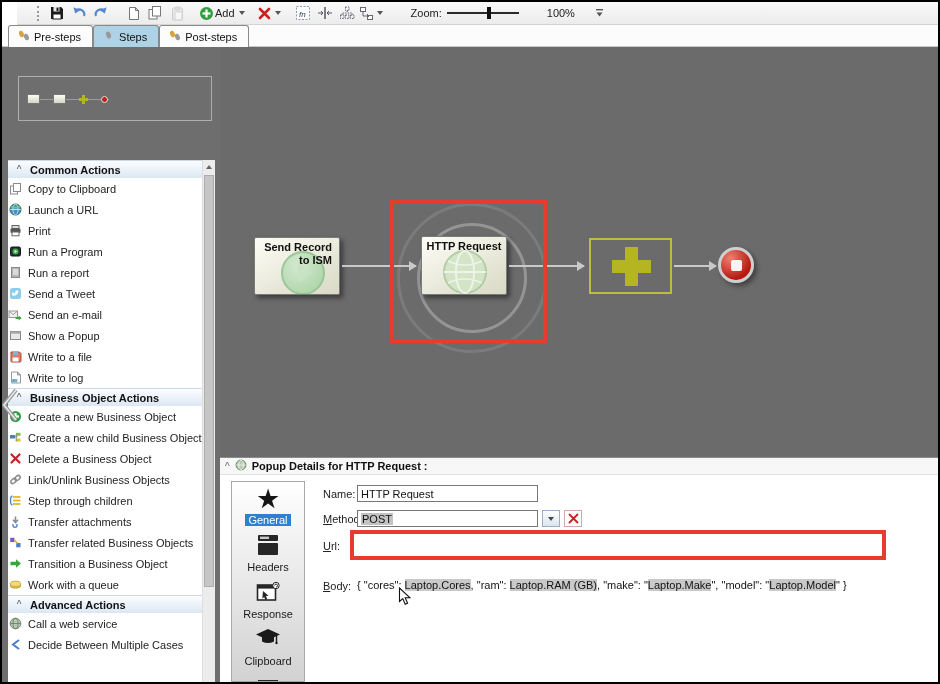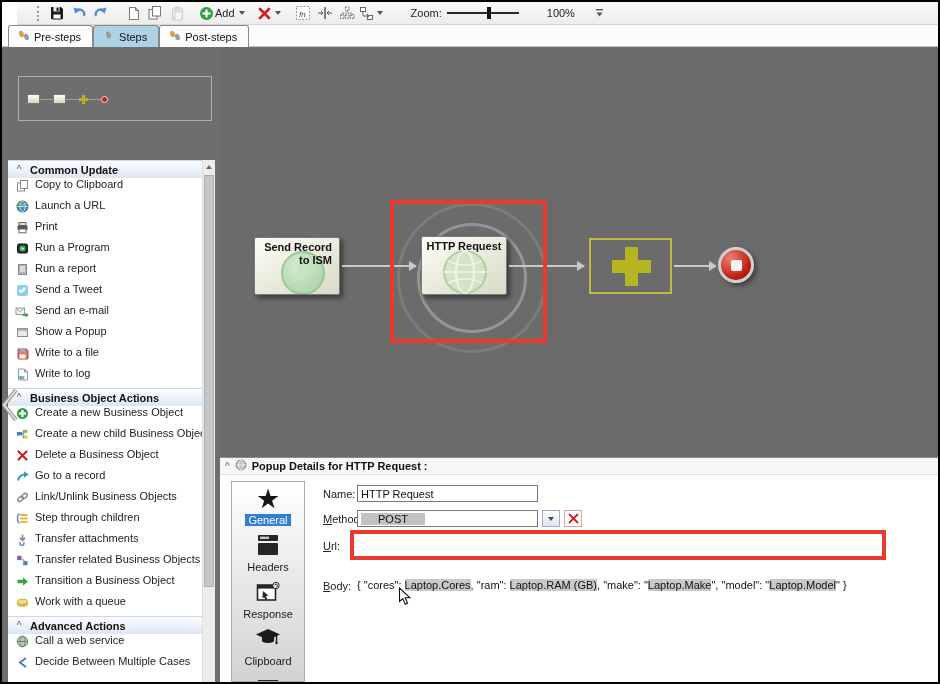--- a/index.html
+++ b/index.html
@@ -32,21 +32,21 @@
 .mm-line{position:absolute;left:10px;top:22px;width:80px;height:1px;background:#9c9c9c}
 .mm-block{position:absolute;width:13px;height:10px;top:17px;background:linear-gradient(#fdfdf4,#d6d6c4);border:1px solid #777}
 .mm-plus{position:absolute;left:60px;top:18px;width:9px;height:9px}
 .mm-plus:before{content:"";position:absolute;left:3px;top:0;width:3px;height:9px;background:#b5b522}
 .mm-plus:after{content:"";position:absolute;left:0;top:3px;width:9px;height:3px;background:#b5b522}
 .mm-dot{position:absolute;left:82px;top:19px;width:7px;height:7px;border-radius:50%;background:#c0221a;border:1px solid #ddd}
 .listbox{position:absolute;left:6px;top:113px;width:207px;bottom:0;background:#fff;overflow:hidden}
 .list-inner{margin-right:13px}
 .sect{height:18px;display:flex;align-items:center;background:linear-gradient(#fcfdff,#dce7f3);border-top:1px solid #cdd8e6;font-size:11px;font-weight:700;color:#111}
 .sect .chev{width:22px;text-align:center;color:#555;font-weight:400;font-size:10px}
-.row{height:21px;display:flex;padding-left:7px;font-size:11px;color:#222;background:#fff;white-space:nowrap;overflow:hidden}
+.row{height:21px;display:flex;align-items:center;font-size:11px;color:#222;background:#fff;white-space:nowrap;overflow:hidden}
 .icn{width:14px;height:14px;margin-right:6px;flex:0 0 14px;display:flex;align-items:center;justify-content:center}
 .vscroll{position:absolute;right:0;top:0;bottom:0;width:13px;background:#ececec;border-left:1px solid #ddd}
 .vs-up{height:13px;display:flex;align-items:center;justify-content:center}
 .upar{width:0;height:0;border-left:3.5px solid transparent;border-right:3.5px solid transparent;border-bottom:4px solid #666}
 .vs-thumb{position:absolute;left:1px;right:1px;top:15px;height:79%;background:#c6c6c6;border:1px solid #adadad}
 .split-chev{position:absolute;left:-2px;top:340px;z-index:20}
 
 
 .canvas{position:absolute;left:218px;top:45px;width:720px;height:428px;background:#6b6b6b;overflow:hidden}
 .swirl{position:absolute;border-radius:50%;z-index:2}
@@ -80,21 +80,21 @@
 .nav-item{display:flex;flex-direction:column;align-items:center;margin-bottom:6px}
 .nav-ic{height:29px;display:flex;align-items:center;justify-content:center}
 .nav-lb{font-size:11px;color:#1a1a1a;margin-top:0}
 .nav-lb.sel{background:#2f80d0;color:#fff;padding:0 3px}
 .star{font-size:27px;line-height:29px;color:#161616}
 .fld-label{position:absolute;font-size:11px;color:#222}
 .acc{text-decoration:underline}
 .inp{position:absolute;height:17px;border:1px solid #777;background:#fff;font-size:11px;display:flex;align-items:center;padding-left:3px;color:#111;white-space:pre}
 .i-name{left:137px;top:27px;width:181px}
 .i-method{left:137px;top:52px;width:181px}
-.sel-gray{background:#c2c2c2;padding:0 17px}
+.sel-gray{background:#c2c2c2;padding:0 1px}
 .dd{position:absolute;left:322px;top:52px;width:18px;height:17px;border:1px solid #9ab0c8;background:linear-gradient(#ffffff,#dde4ec);display:flex;align-items:center;justify-content:center}
 .ddc{width:0;height:0;border-left:3.5px solid transparent;border-right:3.5px solid transparent;border-top:4px solid #3a4a5a}
 .xbtn{position:absolute;left:344px;top:52px;width:18px;height:17px;border:1px solid #d2a8a8;background:#fff;display:flex;align-items:center;justify-content:center}
 .i-url{left:135px;top:79px;width:524px;height:18px;font-size:10.5px;letter-spacing:-.15px;overflow:hidden}
 .url-sel{background:#000;color:#fff}
 .red-url{position:absolute;left:130px;top:72px;width:536px;height:30px;border:4px solid #e83a2e;z-index:20;pointer-events:none}
 .bodyline{position:absolute;left:137px;top:120px;right:10px;font-size:11px;color:#111;white-space:pre-wrap;line-height:15px}
 .tok{background:#c9c9c9}
 .cursor{position:absolute;left:396px;top:585px;z-index:40;pointer-events:none}
 </style>
@@ -268,21 +268,21 @@
       <div class="mm-block" style="left:34px"></div>
       <div class="mm-plus"></div>
       <div class="mm-dot"></div>
     </div>
 
     <div class="listbox">
       <div class="list-inner">
 
         <div class="sect">
           <span class="chev">^</span>
-          <span>Common Update</span>
+          <span>Common Actions</span>
         </div>
         <div class="row">
             <span class="icn">
               <svg width="13" height="13" viewBox="0 0 13 13">
                 <rect x="1.5" y="4" width="7" height="8" fill="#fff" stroke="#8a8a8a"></rect>
                 <rect x="4.5" y="1.5" width="7" height="8" fill="#fff" stroke="#8a8a8a"></rect>
               </svg>
             </span>
             <span>Copy to Clipboard</span>
           </div>
@@ -403,29 +403,20 @@
             </span>
             <span>Create a new child Business Object</span>
           </div>
         <div class="row">
             <span class="icn">
               <svg width="13" height="13" viewBox="0 0 13 13">
                 <path d="M2.5 2.5 L10.5 10.5 M10.5 2.5 L2.5 10.5" stroke="#c22222" stroke-width="2.2" stroke-linecap="round"></path>
               </svg>
             </span>
             <span>Delete a Business Object</span>
-          </div>
-        <div class="row">
-            <span class="icn">
-              <svg width="13" height="13" viewBox="0 0 13 13">
-                <path d="M2 10.5 Q3 4.5 9.5 4.5" fill="none" stroke="#2e9ec0" stroke-width="2"></path>
-                <path d="M8 1.2 L12.6 4.5 L8 7.8z" fill="#2e9ec0"></path>
-              </svg>
-            </span>
-            <span>Go to a record</span>
           </div>
         <div class="row">
             <span class="icn">
               <svg width="13" height="13" viewBox="0 0 13 13">
                 <ellipse cx="4.5" cy="8" rx="3" ry="2" fill="none" stroke="#8a8a8a" stroke-width="1.5" transform="rotate(-40 4.5 8)"></ellipse>
                 <ellipse cx="8.5" cy="5" rx="3" ry="2" fill="none" stroke="#8a8a8a" stroke-width="1.5" transform="rotate(-40 8.5 5)"></ellipse>
               </svg>
             </span>
             <span>Link/Unlink Business Objects</span>
           </div>

